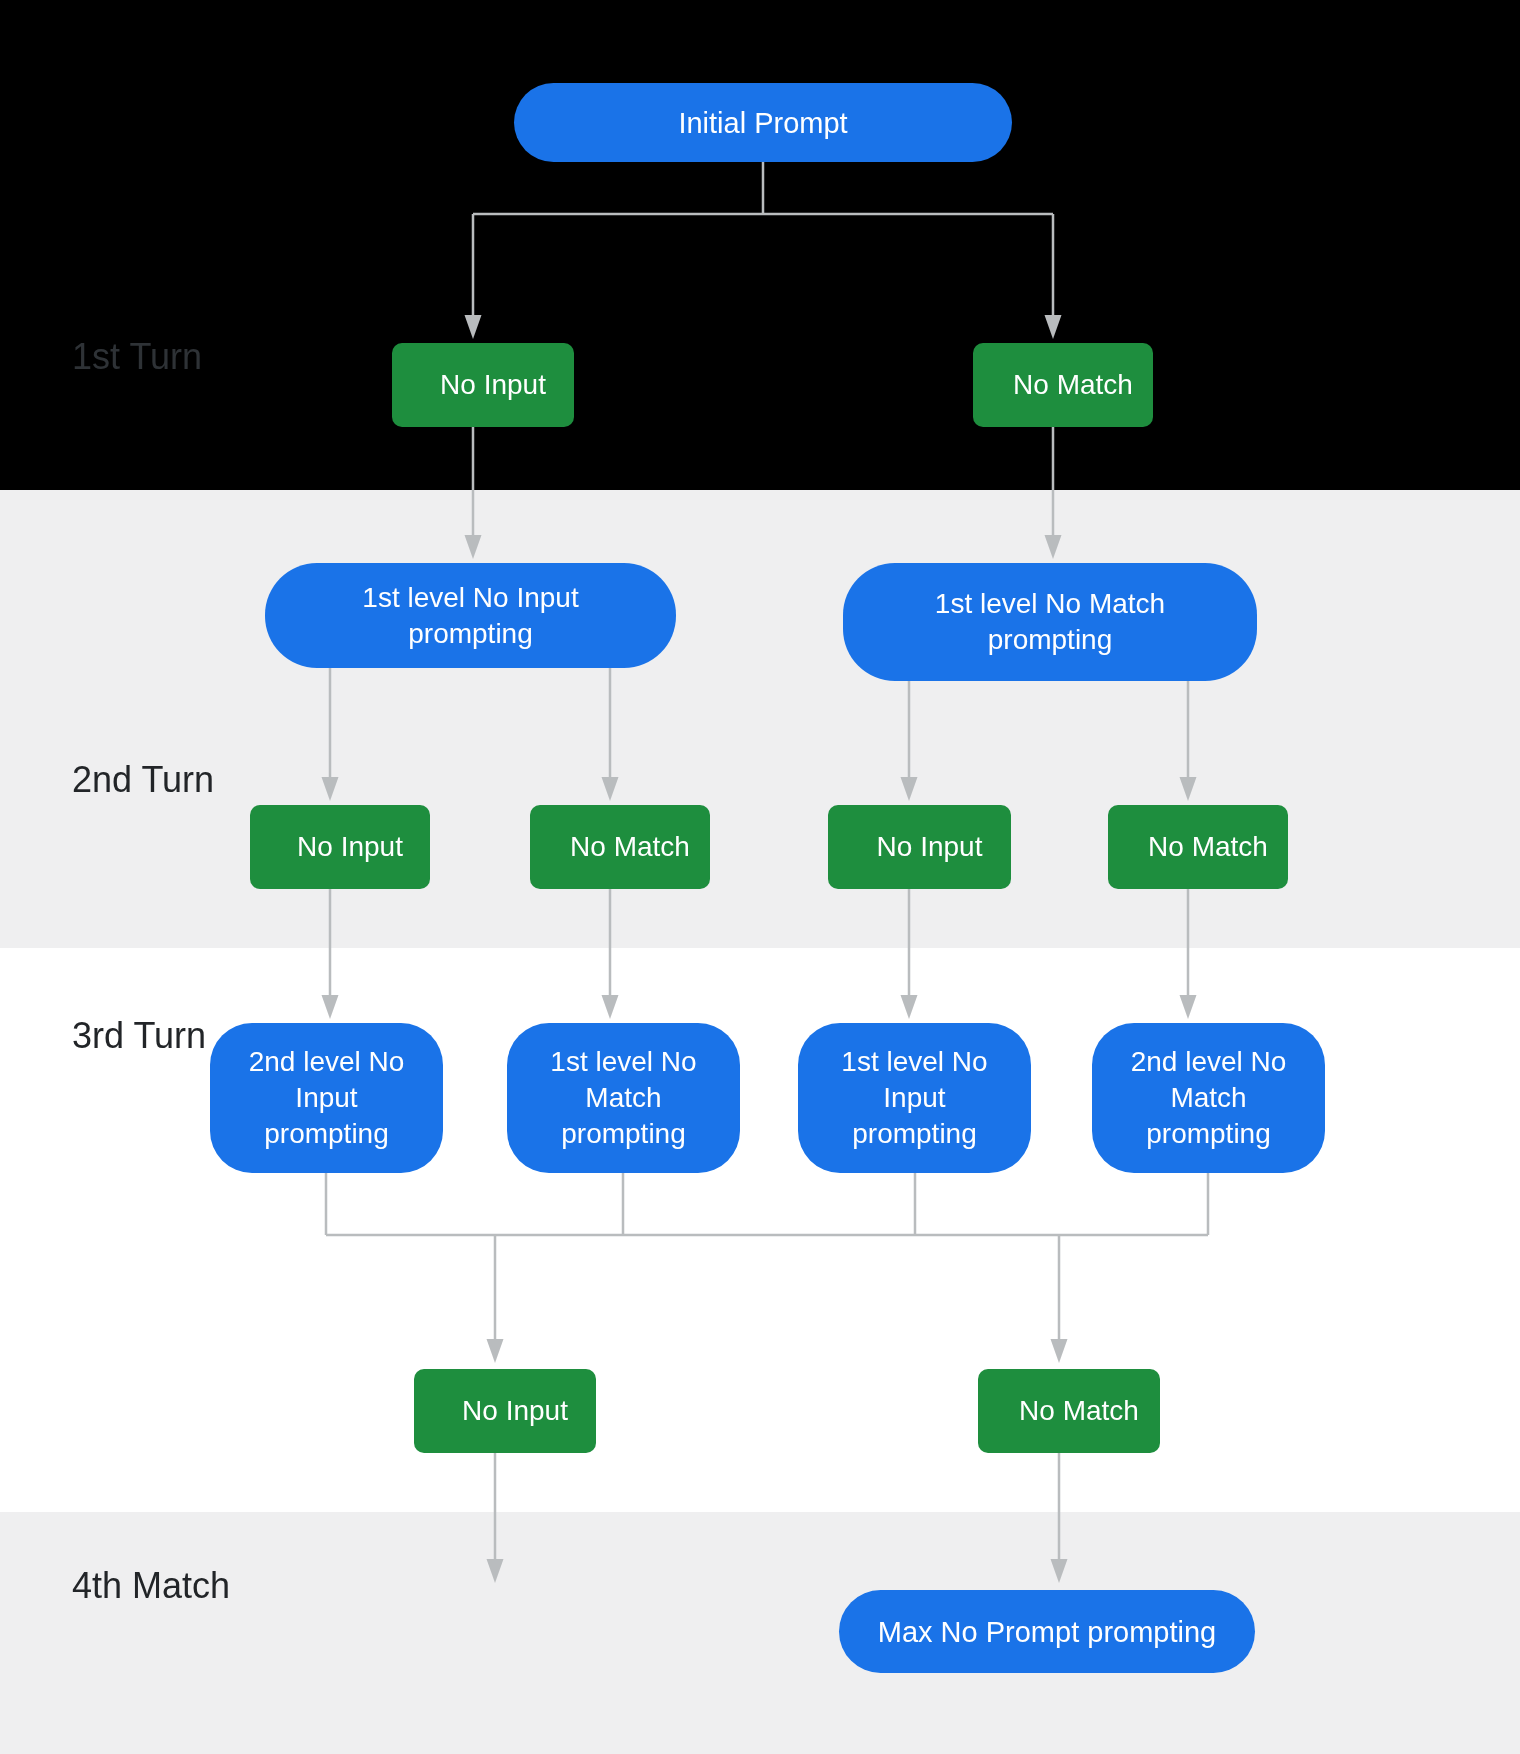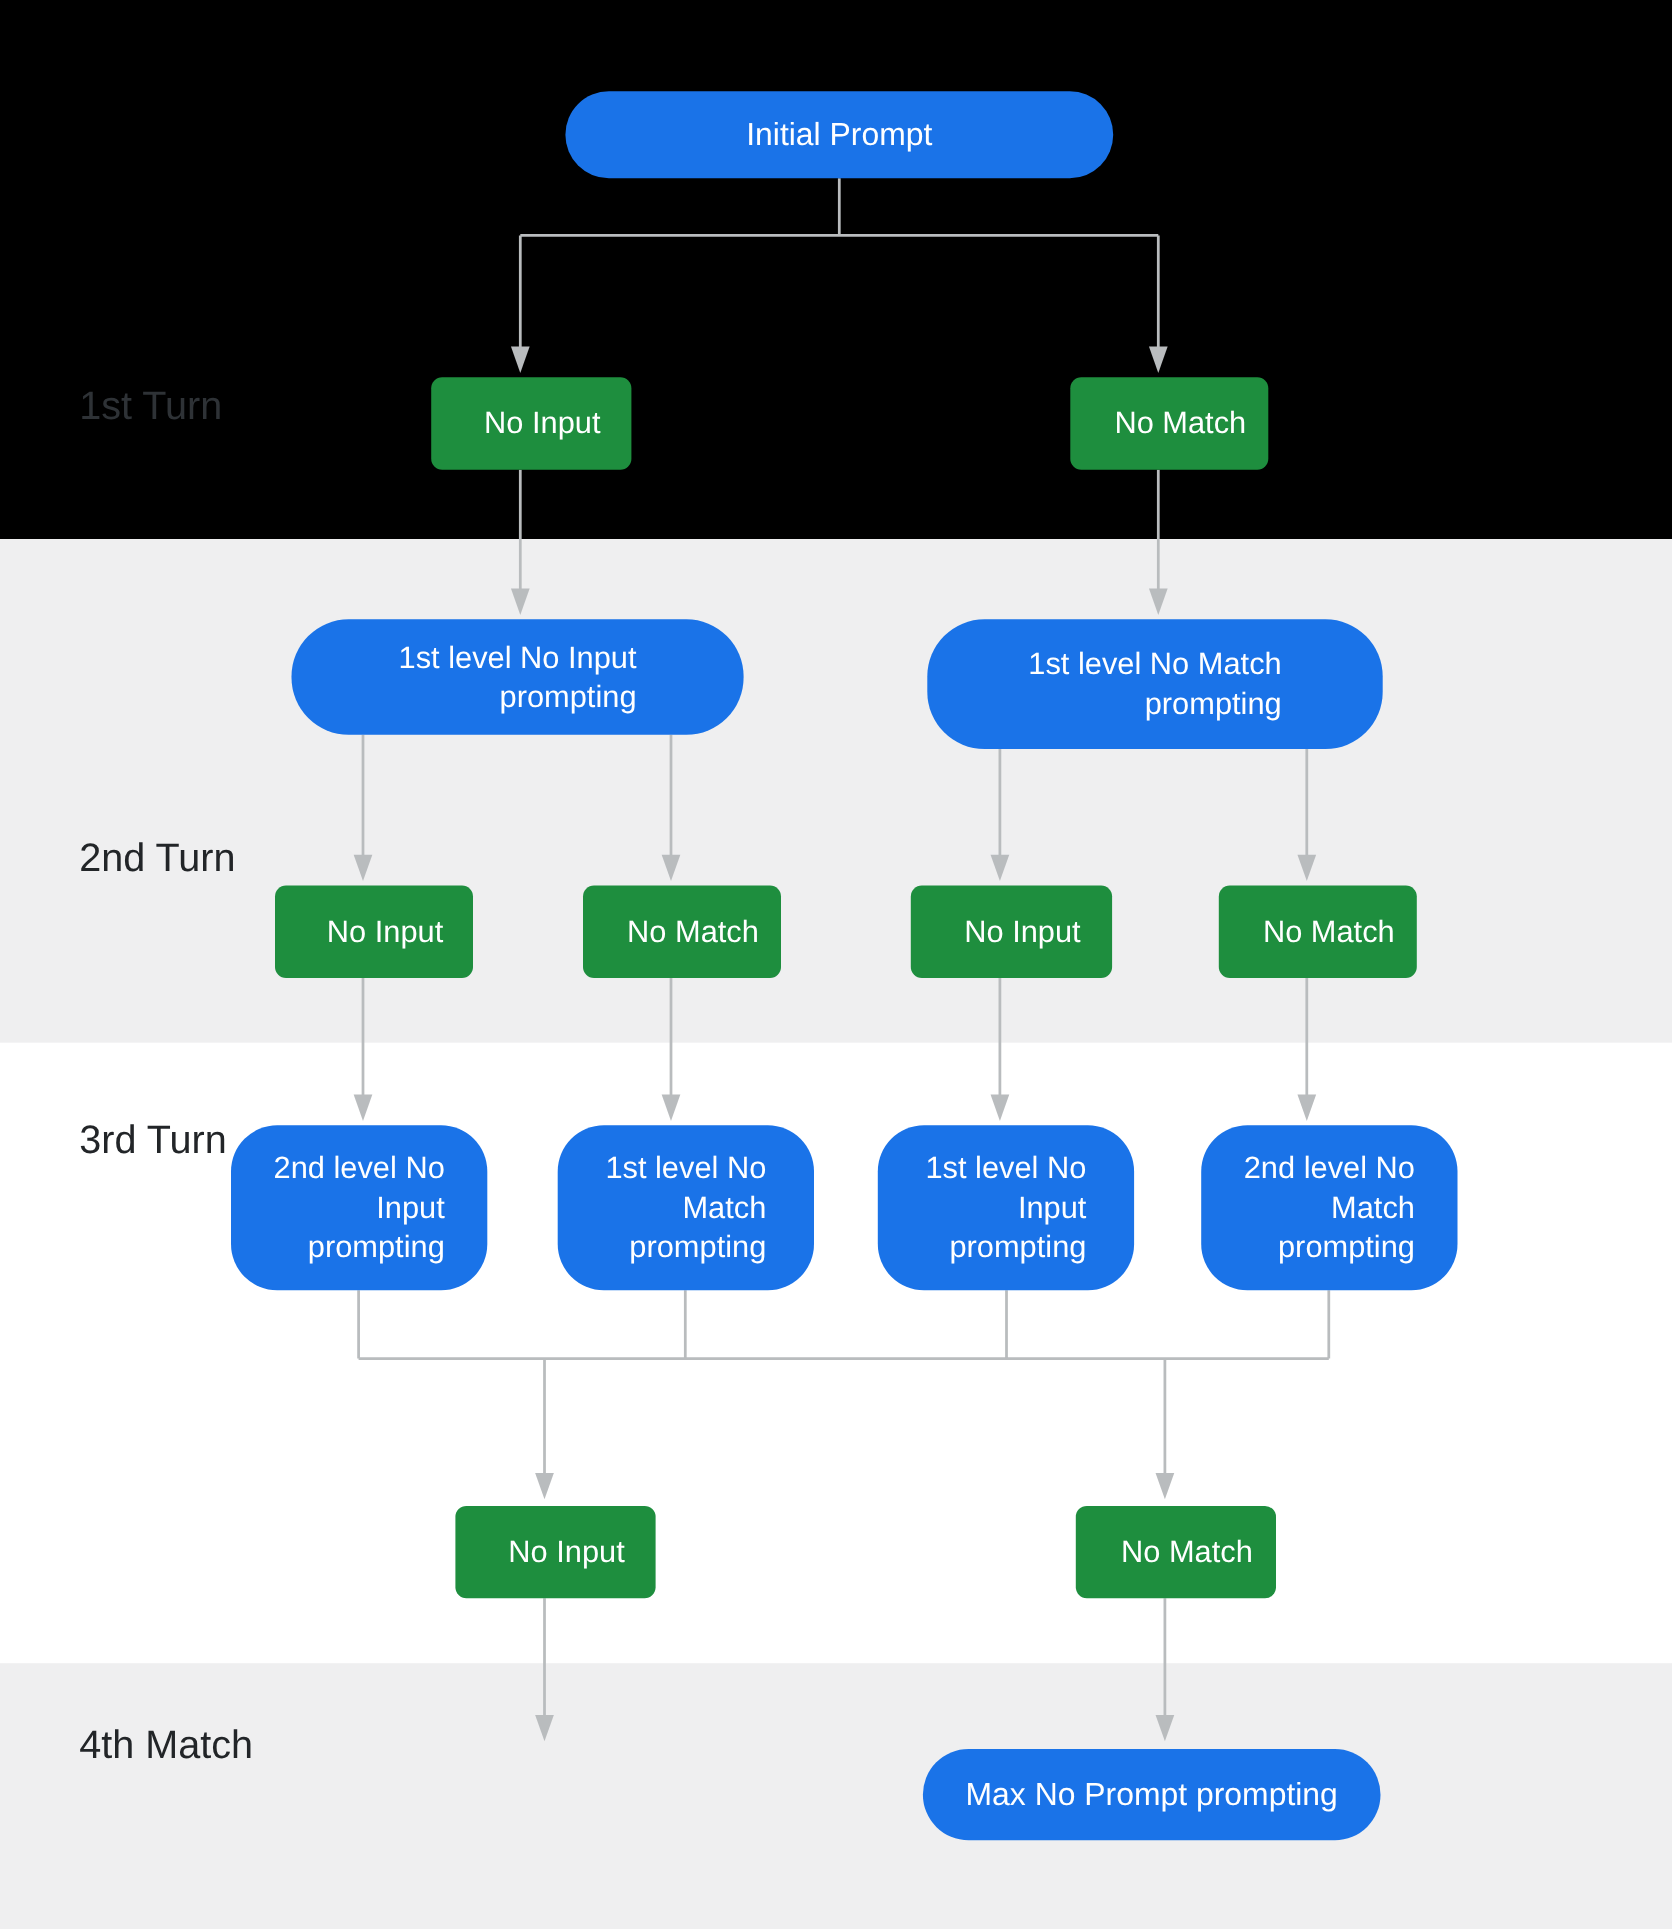--- a/index.html
+++ b/index.html
@@ -14,30 +14,30 @@
   .band-gray1{top:490px;height:458px;background:var(--band-gray);}
   .band-white{top:948px;height:564px;background:var(--band-white);}
   .band-gray2{top:1512px;height:242px;background:var(--band-gray);}
 
   .turn-label{
     position:absolute;left:72px;
     font-size:36px;line-height:40px;font-weight:400;
     color:var(--turn-label);
     white-space:nowrap;
   }
-  .turn-label.on-black{color:var(--turn-label-on-black);margin-top:12px;}
+  .turn-label.on-black{color:var(--turn-label-on-black);}
 
   svg.connectors{position:absolute;left:0;top:0;}
   svg.connectors path{stroke:var(--connector);stroke-width:2.5;fill:none;}
   svg.connectors polygon{fill:var(--connector);stroke:none;}
 
   .node{
     position:absolute;
     display:flex;align-items:center;justify-content:center;
-    text-align:right;
+    text-align:center;
     color:var(--node-text);
     white-space:pre-line;
     font-weight:500;
     line-height:36px;
   }
   .node.blue{background:var(--prompt-node);}
   .node.green{background:var(--event-node);padding-left:20px;}
   .fs29{font-size:29px;}
   .fs28{font-size:28px;}
 </style>

